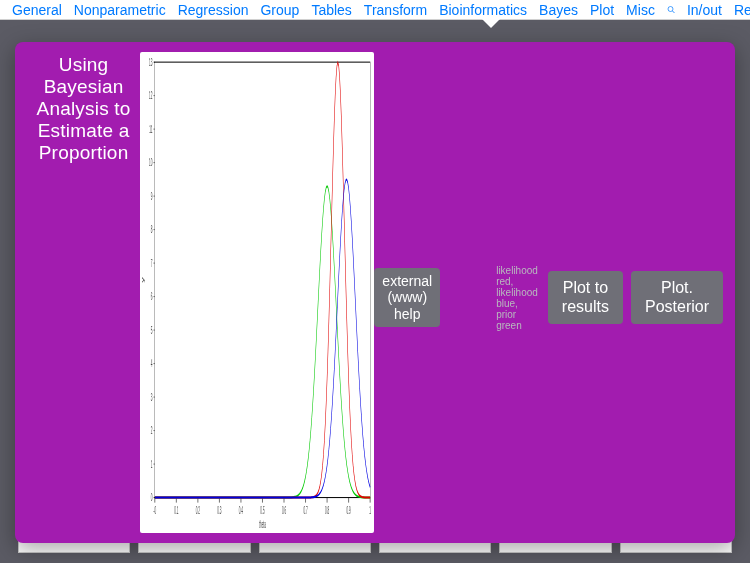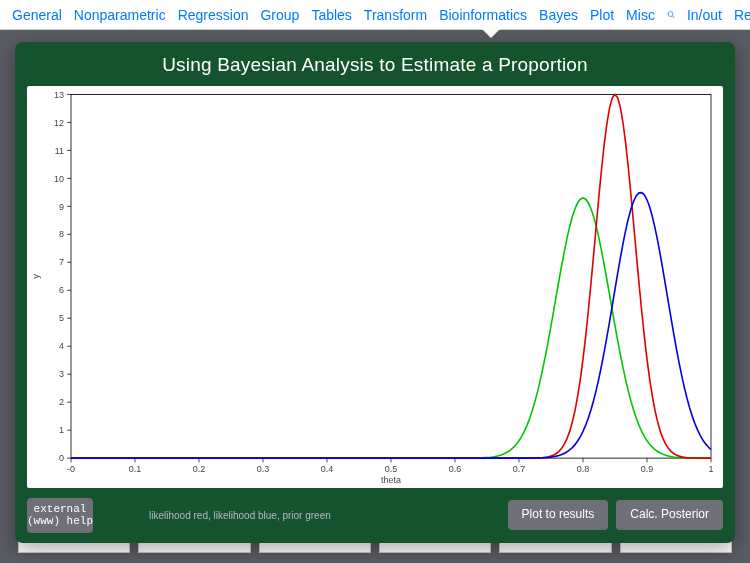--- a/index.html
+++ b/index.html
@@ -1,20 +1,20 @@
 <!DOCTYPE html>
 <html><head>
 <meta charset="utf-8">
 <style>
   * { box-sizing: border-box; margin: 0; padding: 0; }
   html, body { width: 750px; height: 563px; overflow: hidden; font-family: -apple-system, "Helvetica Neue", Arial, sans-serif; }
   body { background: #5b5b64; }
 
   .menubar {
-    height: 30px;
+    height: 20px;
     background: #fff;
     display: flex;
     align-items: center;
     padding: 0 6px;
     gap: 0;
     border-bottom: 1px solid #d0d0d0;
     font-size: 14px;
     color: #007aff;
     white-space: nowrap;
   }
@@ -25,24 +25,24 @@
     position: absolute; top: -1px; left: 482px;
     width: 0; height: 0;
     border-left: 9px solid transparent;
     border-right: 9px solid transparent;
     border-top: 9px solid #fff;
   }
 
   .sheet {
     position: absolute;
     left: 15px; right: 15px; top: 42px; bottom: 20px;
-    background: #14532d;
+    background: #a21caf;
     border-radius: 8px;
     box-shadow: 0 6px 22px rgba(0,0,0,0.35);
-    display: flex; flex-direction: column;
+    display: flex; flex-direction: row;
     padding: 10px 12px 10px 12px;
   }
   .sheet-title {
     text-align: center;
     color: #fff;
     font-size: 19px;
     font-weight: 300;
     padding: 2px 0 10px 0;
     letter-spacing: 0.2px;
   }
@@ -56,29 +56,29 @@
 
   .footer {
     display: flex;
     align-items: center;
     padding-top: 10px;
     gap: 10px;
   }
   .btn {
     background: #6f6f77;
     color: #fff;
-    font-size: 12px;
+    font-size: 16px;
     padding: 8px 14px;
     border-radius: 4px;
     border: none;
     cursor: pointer;
     line-height: 1.15;
     text-align: center;
   }
-  .btn.small { font-size: 11px; padding: 5px 0; font-family: Liberation Mono, monospace; }
+  .btn.small { font-size: 14px; padding: 5px 8px; }
   .legend-hint { color: #b8b8be; font-size: 10px; flex: 1 1 auto; padding-left: 46px; }
   .footer-right { display: flex; gap: 8px; }
   .behind-tabs {
     position: absolute; left: 18px; right: 18px; bottom: 10px; height: 14px;
     display: flex; gap: 8px;
   }
   .behind-tabs div { flex:1; background:#fff; border:1px solid #c8c8c8; border-top:none; }
 </style>
 </head>
 <body>
@@ -171,16 +171,16 @@
         <polyline points="44,352 46.666666666666664,352 49.333333333333336,352 52,352 54.666666666666664,352 57.33333333333333,352 60,352 62.66666666666667,352 65.33333333333333,352 68,352 70.66666666666666,352 73.33333333333333,352 76,352 78.66666666666667,352 81.33333333333334,352 84,352 86.66666666666666,352 89.33333333333333,352 92,352 94.66666666666666,352 97.33333333333333,352 100,352 102.66666666666666,352 105.33333333333334,352 108,352 110.66666666666667,352 113.33333333333334,352 116,352 118.66666666666667,352 121.33333333333333,352 124,352 126.66666666666667,352 129.33333333333331,352 132,352 134.66666666666666,352 137.33333333333334,352 140,352 142.66666666666669,352 145.33333333333331,352 148,352 150.66666666666666,352 153.33333333333334,352 156,352 158.66666666666669,352 161.33333333333331,352 164,352 166.66666666666669,352 169.33333333333331,352 172,352 174.66666666666666,352 177.33333333333334,352 180,352 182.66666666666669,352 185.33333333333331,352 188,352 190.66666666666666,352 193.33333333333334,352 196,352 198.66666666666666,352 201.33333333333331,352 204,352 206.66666666666666,352 209.33333333333334,352 212,352 214.66666666666666,352 217.33333333333331,352 220,352 222.66666666666669,352 225.33333333333331,352 228,352 230.66666666666669,352 233.33333333333334,352 236,352 238.66666666666666,352 241.33333333333334,352 244,352 246.66666666666666,352 249.33333333333334,352 252,352 254.66666666666666,352 257.3333333333333,352 260,352 262.6666666666667,352 265.3333333333333,352 268,352 270.6666666666667,352 273.33333333333337,352 276,352 278.66666666666663,352 281.33333333333337,352 284,352 286.66666666666663,352 289.33333333333337,352 292,352 294.66666666666663,352 297.3333333333333,352 300,352 302.6666666666667,352 305.3333333333333,352 308,352 310.6666666666667,352 313.3333333333333,352 316,352 318.66666666666663,352 321.33333333333337,352 324,352 326.66666666666663,352 329.33333333333337,352 332,352 334.6666666666667,352 337.3333333333333,352 340,352 342.6666666666667,352 345.3333333333333,352 348,352 350.6666666666667,352 353.3333333333333,352 356,352 358.66666666666663,352 361.33333333333337,352 364,352 366.66666666666663,352 369.3333333333333,352 372,352 374.6666666666667,352 377.33333333333337,352 380,352 382.6666666666667,352 385.3333333333333,351.99999999999994 388,351.9999999999999 390.66666666666663,351.9999999999997 393.3333333333333,351.9999999999993 396,351.9999999999985 398.6666666666667,351.9999999999967 401.33333333333337,351.9999999999928 404,351.99999999998425 406.66666666666663,351.99999999996606 409.3333333333333,351.99999999992747 412,351.9999999998466 414.6666666666667,351.9999999996788 417.33333333333337,351.9999999993339 420,351.99999999863235 422.6666666666667,351.9999999972193 425.3333333333333,351.9999999944017 428,351.9999999888395 430.66666666666663,351.99999997796886 433.3333333333333,351.9999999569359 436,351.99999991664725 438.6666666666667,351.99999984024663 441.33333333333337,351.9999996968163 444,351.9999994302461 446.66666666666663,351.99999893978344 449.3333333333333,351.9999980464365 452,351.9999964356018 454.6666666666667,351.9999935602263 457.33333333333337,351.999988479251 460,351.9999795912436 462.6666666666667,351.99996420040725 465.3333333333333,351.9999378179052 468,351.9998930506062 470.66666666666663,351.99981785509664 473.3333333333333,351.9996928281331 476,351.9994870540939 478.6666666666667,351.99915182119435 481.33333333333337,351.9986112343009 484,351.9977483739529 486.66666666666663,351.99638515846414 489.3333333333333,351.9942534395316 492,351.99095408681774 494.6666666666667,351.98589988785153 497.33333333333337,351.97823701634854 500,351.96673863853346 502.6666666666667,351.9496630003959 505.3333333333333,351.92456717961545 508,351.88806675768734 510.66666666666663,351.83553119417667 513.3333333333333,351.76070495190413 516,351.65524577180315 518.6666666666667,351.50817431195543 521.3333333333334,351.30523403948257 524,351.028167152631 526.6666666666666,350.6539216705262 529.3333333333333,350.15381674067703 532,349.49270749852474 534.6666666666667,348.6282069407361 537.3333333333334,347.5100392958045 540,346.079615879098 542.6666666666667,344.26993853103977 545.3333333333333,342.00594518863454 548,339.20541441353754 550.6666666666666,335.7805382515868 553.3333333333333,331.6402533661212 556,326.69338734939765 558.6666666666667,320.8526298806704 561.3333333333334,314.0392777657443 564,306.18863133430665 566.6666666666666,297.25584147248804 569.3333333333333,287.2219277618874 572,276.0996162607644 574.6666666666667,263.938588762981 577.3333333333334,250.82970236438308 580,236.90773644079724 582.6666666666666,222.35225936750103 585.3333333333334,207.386282251547 588,192.272480669504 590.6666666666666,177.3069128073431 593.3333333333333,162.81033421820712 596,149.11739271033042 598.6666666666667,136.56416606073137 601.3333333333334,125.47466353255001 604,116.14703332230428 606.6666666666666,108.84028824787072 609.3333333333333,103.76237149167699 612,101.06032877216572 614.6666666666667,100.81323489037959 617.3333333333334,103.02834944505184 620,107.64076251564344 622.6666666666666,114.51655444470231 625.3333333333334,123.45925507663694 628,134.21916772137632 630.6666666666666,146.50494051857967 633.3333333333333,159.99663765141315 636,174.35949445853726 638.6666666666667,189.25753715651183 641.3333333333334,204.36630655228757 644,219.38403707878354 646.6666666666666,234.0407945902262 649.3333333333333,248.10525270881507 652,261.3889712971014 654.6666666666667,273.74821588261193 657.3333333333334,285.08351001782955 660,295.337233560624 662.6666666666666,304.4896627616524 665.3333333333334,312.5538911016429 668,319.5700751120716 670.6666666666666,325.59942210223124 673.3333333333333,330.7182840908901 676,335.0126526673585 678.6666666666667,338.5732714384393 681.3333333333334,341.49150386255195 684,343.8560209846936" fill="none" stroke="#0000e0" stroke-width="1.6"></polyline>
       </svg>
   </div>
 
   <div class="footer">
     <button class="btn small" style="white-space:pre-line">external
 (www) help</button>
     <div class="legend-hint">likelihood red, likelihood blue, prior green</div>
     <div class="footer-right">
       <button class="btn">Plot to results</button>
-      <button class="btn">Calc. Posterior</button>
+      <button class="btn">Plot. Posterior</button>
     </div>
   </div>
 </div>
 
 </body></html>

